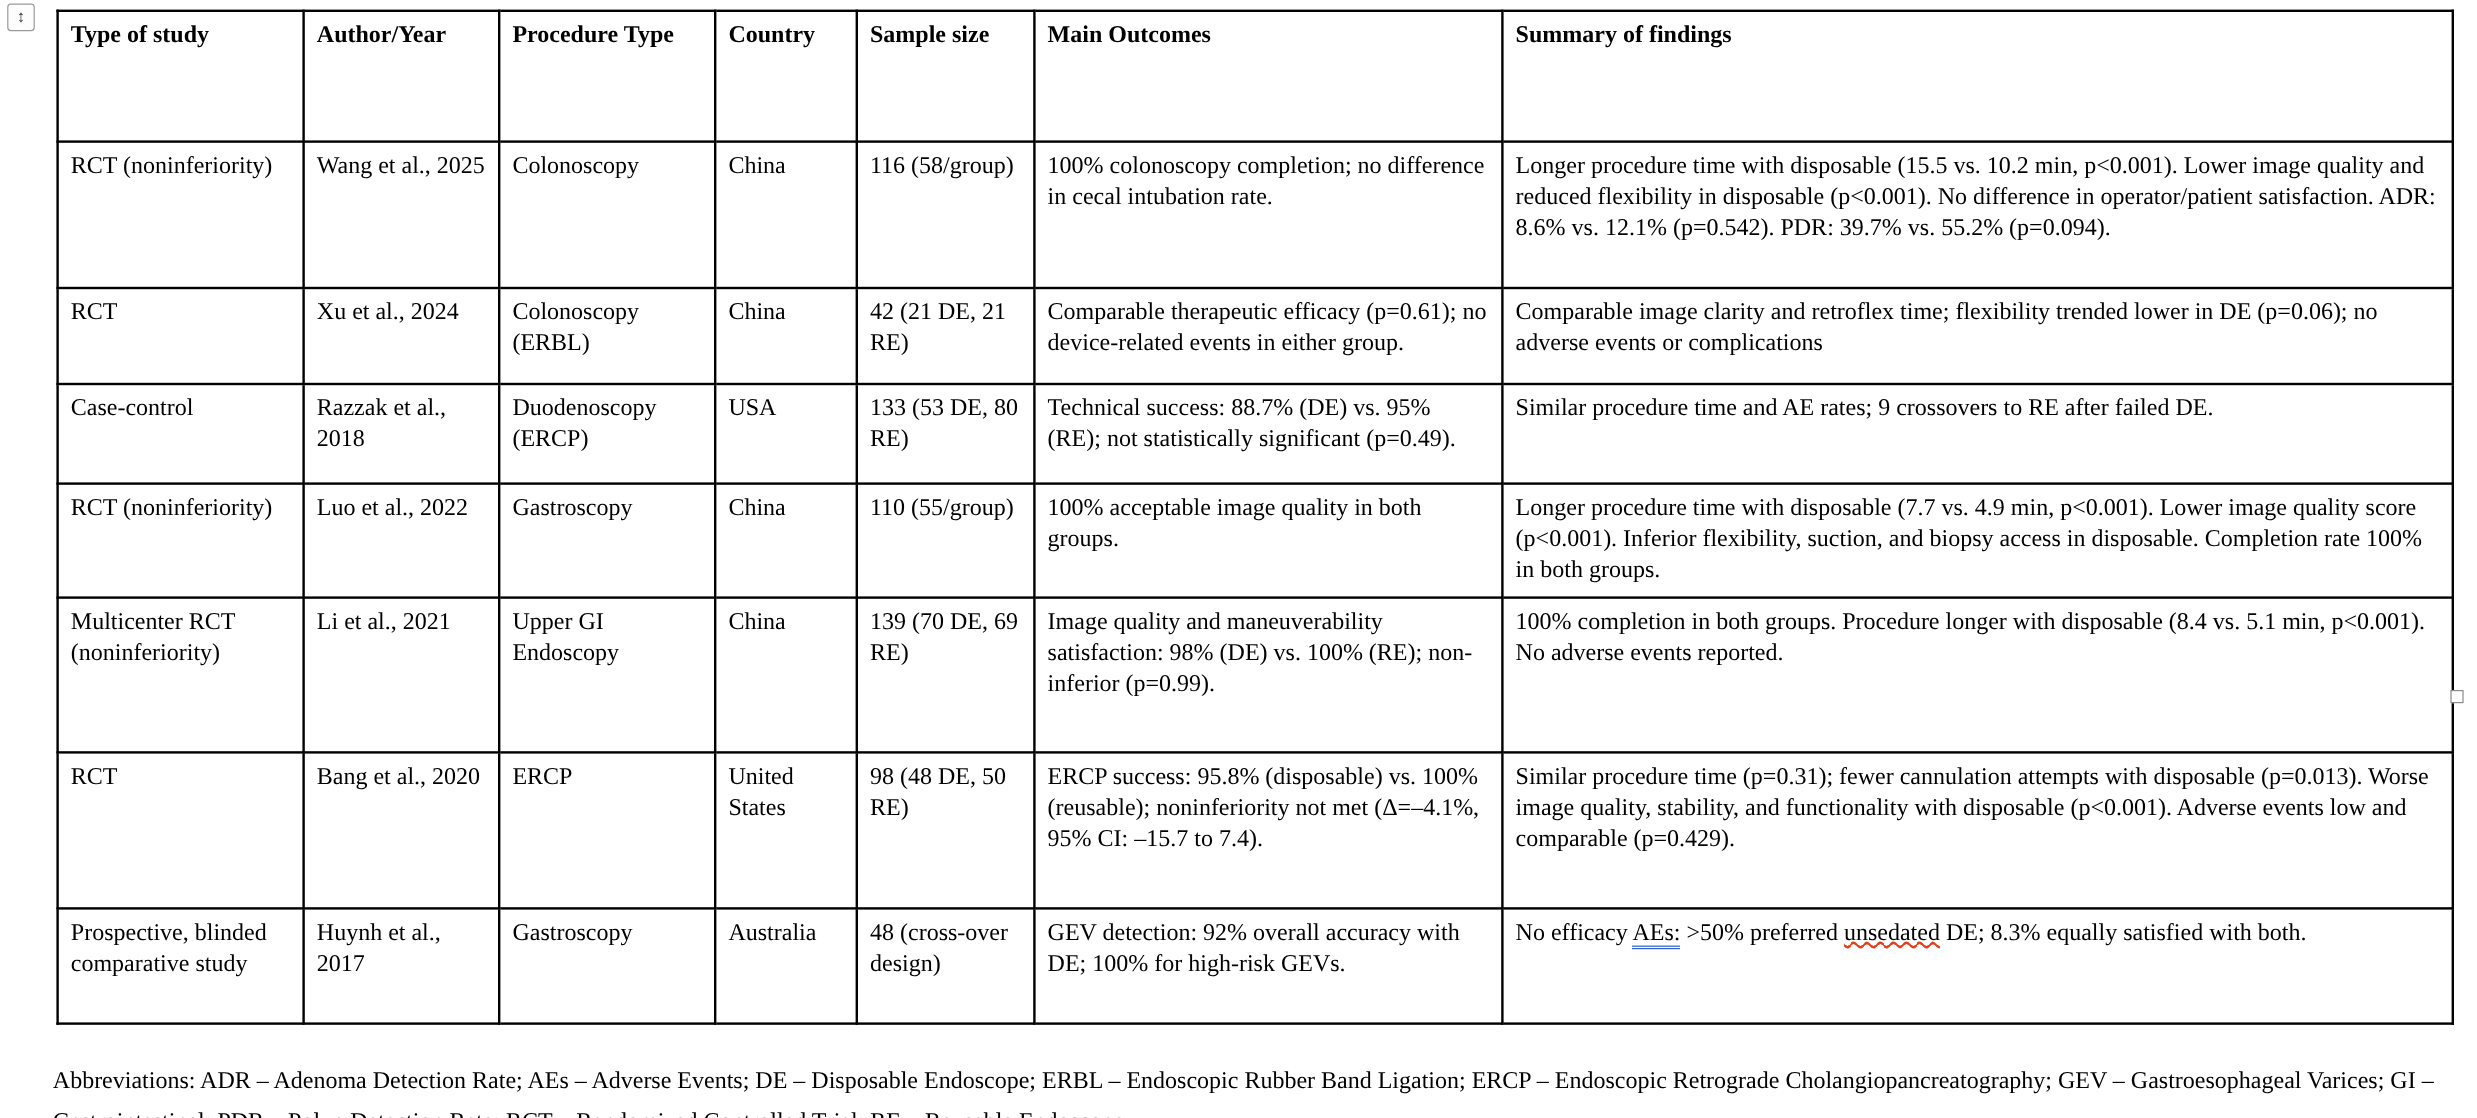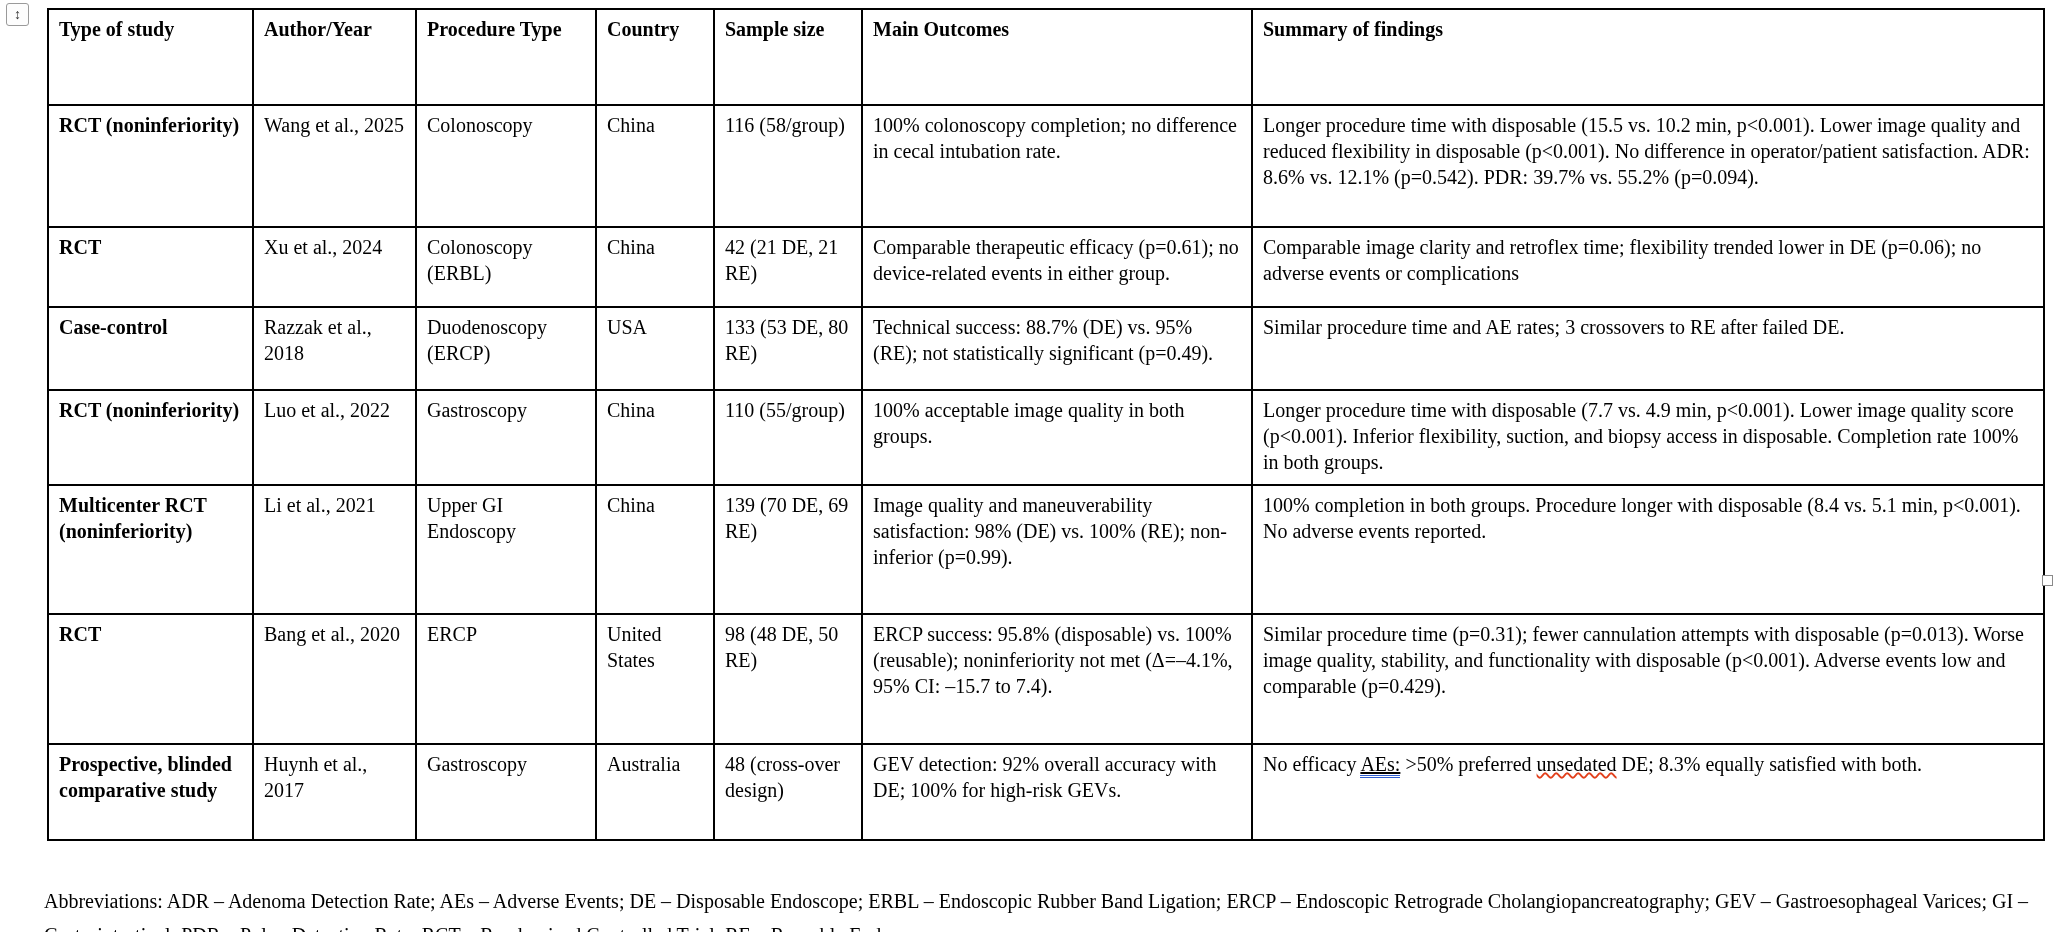--- a/index.html
+++ b/index.html
@@ -40,33 +40,32 @@
   .studies th, .studies td {
     border: 2px solid #000;
     vertical-align: top;
     text-align: left;
     padding: 6px 10px;
     font-size: 20px;
     line-height: 26px;
     word-wrap: break-word;
   }
   .studies th { font-weight: bold; }
-  .studies thead tr { height: 96px; font-family: Liberation Serif, serif; }
-  .studies td.cell-type { font-weight: bold; }
+  .studies thead tr { height: 109px; font-family: Liberation Serif, serif; }
+  .studies td.cell-type { font-weight: normal; }
   .studies tbody tr:nth-child(1) { height: 122px; }
   .studies tbody tr:nth-child(2) { height: 80px; }
   .studies tbody tr:nth-child(3) { height: 83px; margin-left: 10px; }
   .studies tbody tr:nth-child(4) { height: 95px; }
   .studies tbody tr:nth-child(5) { height: 129px; }
   .studies tbody tr:nth-child(6) { height: 130px; }
   .studies tbody tr:nth-child(7) { height: 96px; }
   .seg-plain { }
   .seg-blue-underline {
     border-bottom: 3px double #2f5ed1;
-    text-decoration: underline;
   }
   .seg-red-squiggle {
     text-decoration: underline wavy #e2401c;
     text-decoration-skip-ink: none;
   }
   .abbreviations {
     position: absolute;
     left: 44px;
     top: 864px;
     width: 2012px;
@@ -130,21 +129,21 @@
       <td>Comparable therapeutic efficacy (p=0.61); no device-related events in either group.</td>
       <td>Comparable image clarity and retroflex time; flexibility trended lower in DE (p=0.06); no adverse events or complications</td>
     </tr>
         <tr>
       <td class="cell-type">Case-control</td>
       <td>Razzak et al., 2018</td>
       <td>Duodenoscopy (ERCP)</td>
       <td>USA</td>
       <td>133 (53 DE, 80 RE)</td>
       <td>Technical success: 88.7% (DE) vs. 95% (RE); not statistically significant (p=0.49).</td>
-      <td>Similar procedure time and AE rates; 3 crossovers to RE after failed DE.</td>
+      <td>Similar procedure time and AE rates; 9 crossovers to RE after failed DE.</td>
     </tr>
         <tr>
       <td class="cell-type">RCT (noninferiority)</td>
       <td>Luo et al., 2022</td>
       <td>Gastroscopy</td>
       <td>China</td>
       <td>110 (55/group)</td>
       <td>100% acceptable image quality in both groups.</td>
       <td>Longer procedure time with disposable (7.7 vs. 4.9 min, p&lt;0.001). Lower image quality score (p&lt;0.001). Inferior flexibility, suction, and biopsy access in disposable. Completion rate 100% in both groups.</td>
     </tr>

